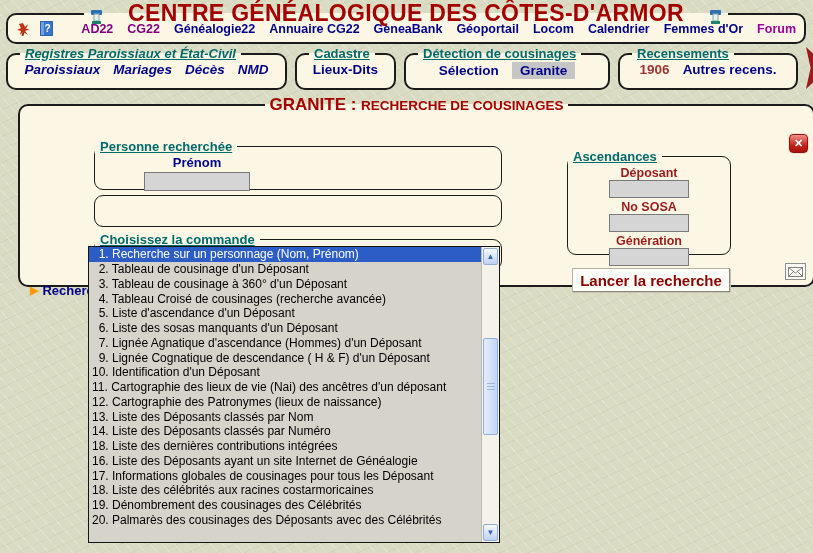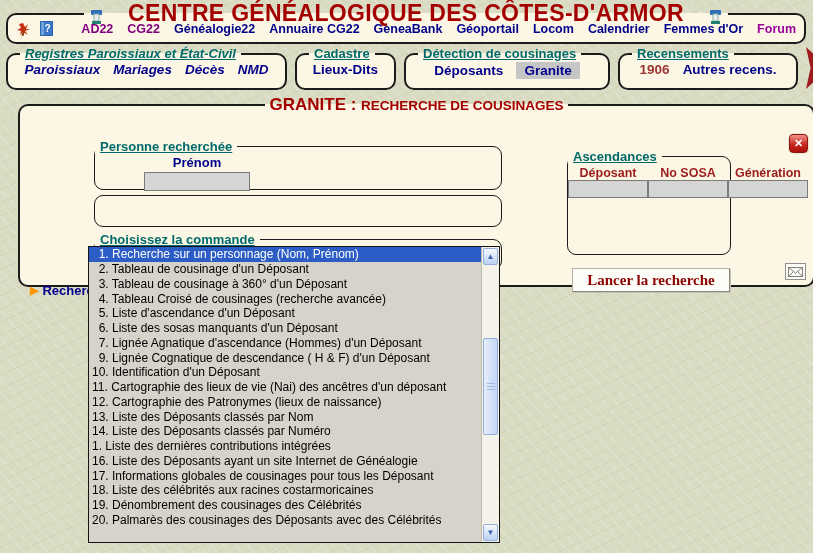--- a/index.html
+++ b/index.html
@@ -45,28 +45,28 @@
   .period-row{display:flex;align-items:center;justify-content:center;gap:7px;margin-top:0px;}
   .rlabel{color:#9A1B1B;font-weight:bold;font-size:13px;white-space:nowrap;}
   .year-input{width:44px;}
   
   .selectbox{display:flex;align-items:stretch;margin:2px 5px 0 5px;height:18px;border:1px solid #6E6C60;background:#EFEEE7;cursor:pointer;}
   .select-value{flex:1;font-size:12.5px;color:#000;display:flex;align-items:center;padding-left:4px;white-space:nowrap;overflow:hidden;}
   .select-arrow-btn{width:17px;margin:1px;border:1px solid #93AEDC;border-radius:2px;
      background:linear-gradient(#F6F9FE,#BCD1F3);display:flex;align-items:center;justify-content:center;
      color:#3A62B0;font-size:9px;line-height:1;}
   
-  .acol{display:flex;flex-direction:row;align-items:center;margin-top:0px;}
+  .acol{display:flex;flex-direction:column;align-items:center;margin-top:0px;}
   .afield{display:flex;flex-direction:column;align-items:center;}
   .alabel{color:#9A1B1B;font-weight:bold;font-size:12.5px;margin-top:2px;}
   .ainput{width:74px;height:14px;}
   
   #search-button{position:absolute;left:552px;top:153px;width:156px;height:22px;
      background:#FDFDF8;border:1px solid #B5B2A5;border-right-color:#8a887e;border-bottom-color:#8a887e;
-     box-shadow:1px 1px 0 #c7c4b4;color:#8B0000;font-weight:bold;font-size:15px;font-family:Liberation Serif, serif;
+     box-shadow:1px 1px 0 #c7c4b4;color:#8B0000;font-weight:bold;font-size:15px;font-family:Liberation Sans, sans-serif;
      display:flex;align-items:center;justify-content:center;cursor:pointer;}
   #close-btn{position:absolute;top:19px;right:5px;width:17px;height:17px;border-radius:4px;
      background:linear-gradient(#F2918A,#C42318 60%,#A81208);border:1px solid #8E1410;
      box-shadow:0 0 0 1px #E9E2CE;color:#fff;font-size:11px;font-weight:bold;display:flex;
      align-items:center;justify-content:center;cursor:pointer;line-height:1;}
   #mail-btn{position:absolute;right:7px;bottom:5px;width:19px;height:15px;border:1px solid #8F8F8F;
      background:#FCFBF4;cursor:pointer;display:flex;align-items:center;justify-content:center;}
   #recherche-link{position:absolute;left:10px;top:168px;z-index:1;font-size:13px;font-weight:bold;color:#00008B;
      white-space:nowrap;cursor:pointer;display:flex;align-items:center;gap:4px;}
   #recherche-link .bullet{color:#FF9900;font-size:11px;}
@@ -154,21 +154,21 @@
       <legend class="teal-legend">Cadastre</legend>
       <div class="tabitems">
 
       <span class="tabitem">Lieux-Dits</span>
         </div>
     </fieldset>
     <fieldset class="tabbox" style="width:202px;">
       <legend class="teal-legend">Détection de cousinages</legend>
       <div class="tabitems">
 
-      <span class="tabitem">Déposants</span>
+      <span class="tabitem">Sélection</span>
           <span class="tabitem active">Granite</span>
         </div>
     </fieldset>
     <fieldset class="tabbox" style="width:176px;">
       <legend class="teal-legend">Recensements</legend>
       <div class="tabitems">
 
       <span class="tabitem" style="color: rgb(156, 51, 51);">1906</span>
           <span class="tabitem">Autres recens.</span>
         </div>
@@ -248,21 +248,21 @@
         <div class="option"> 4. Tableau Croisé de cousinages (recherche avancée)</div>
         <div class="option"> 5. Liste d'ascendance d'un Déposant</div>
         <div class="option"> 6. Liste des sosas manquants d'un Déposant</div>
         <div class="option"> 7. Lignée Agnatique d'ascendance (Hommes) d'un Déposant</div>
         <div class="option"> 9. Lignée Cognatique de descendance ( H &amp; F) d'un Déposant</div>
         <div class="option">10. Identification d'un Déposant</div>
         <div class="option">11. Cartographie des lieux de vie (Nai) des ancêtres d'un déposant</div>
         <div class="option">12. Cartographie des Patronymes (lieux de naissance)</div>
         <div class="option">13. Liste des Déposants classés par Nom</div>
         <div class="option">14. Liste des Déposants classés par Numéro</div>
-        <div class="option">1. Liste des dernières contributions intégrées</div>
+        <div class="option">18. Liste des dernières contributions intégrées</div>
         <div class="option">16. Liste des Déposants ayant un site Internet de Généalogie</div>
         <div class="option">17. Informations globales de cousinages pour tous les Déposant</div>
         <div class="option">18. Liste des célébrités aux racines costarmoricaines</div>
         <div class="option">19. Dénombrement des cousinages des Célébrités</div>
         <div class="option">20. Palmarès des cousinages des Déposants avec des Célébrités</div>
       </div>
     <div class="vscroll">
       <div class="sbtn">▲</div>
       <div class="strack">
         <div class="sthumb">

